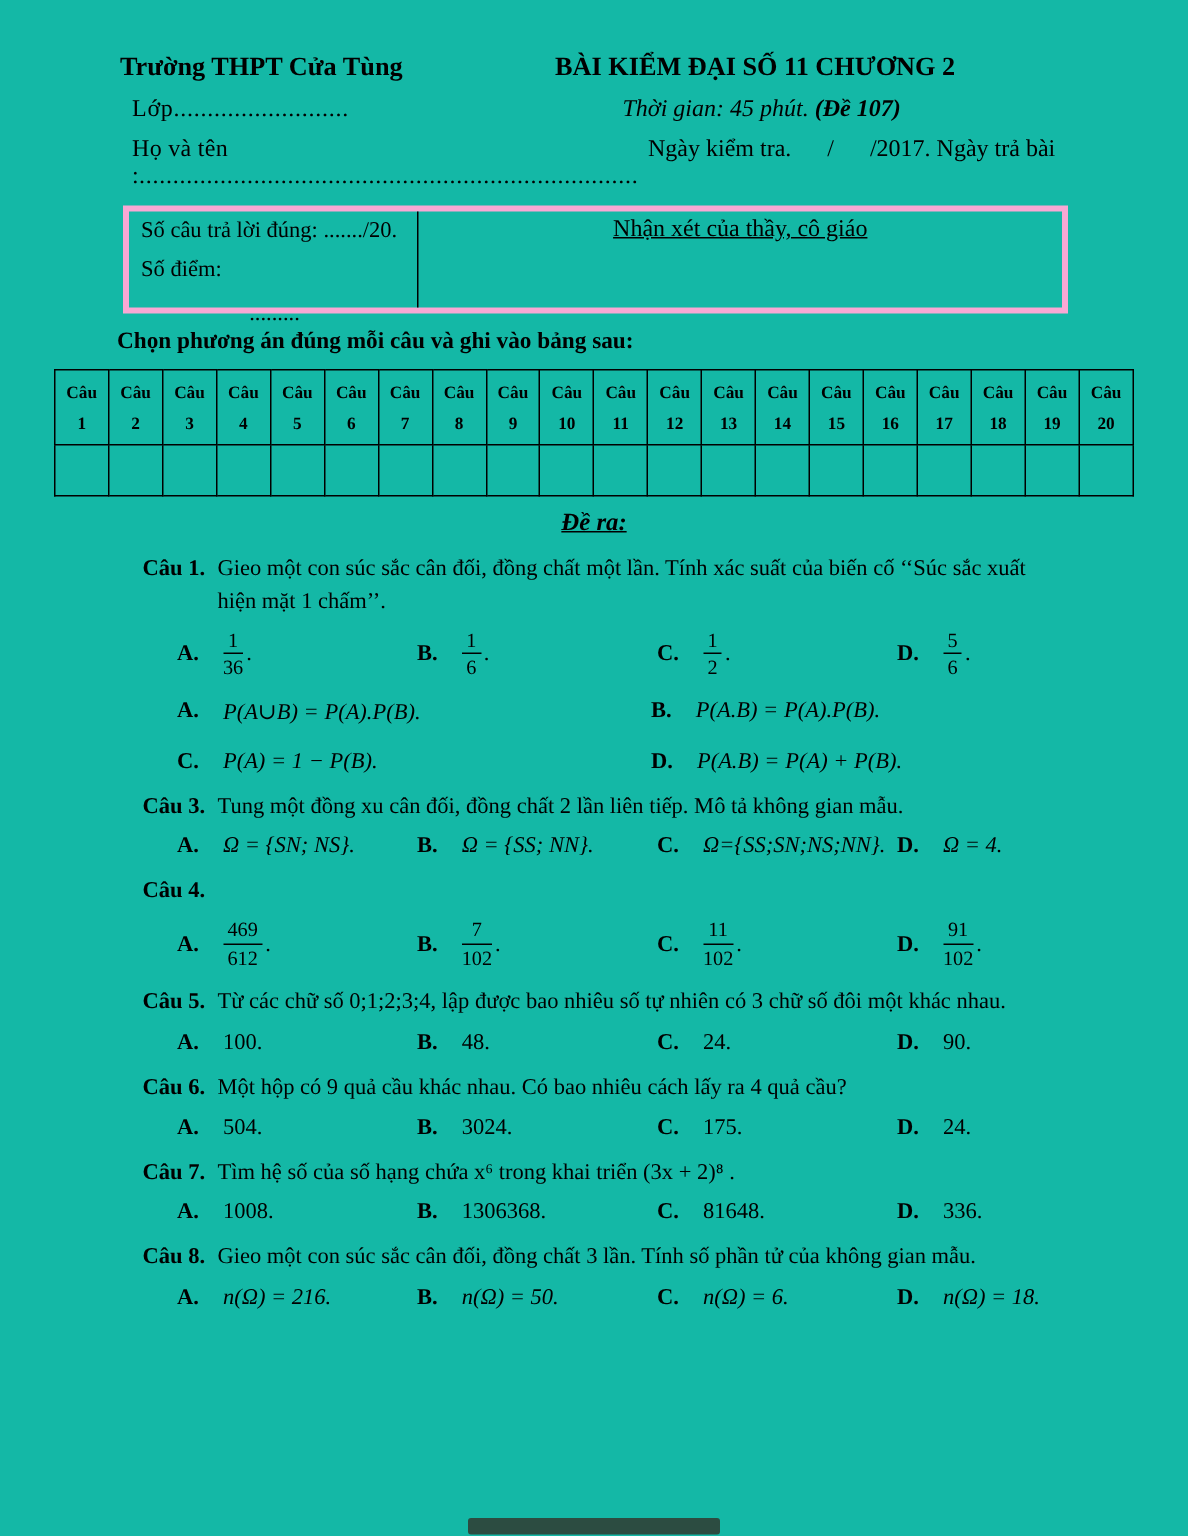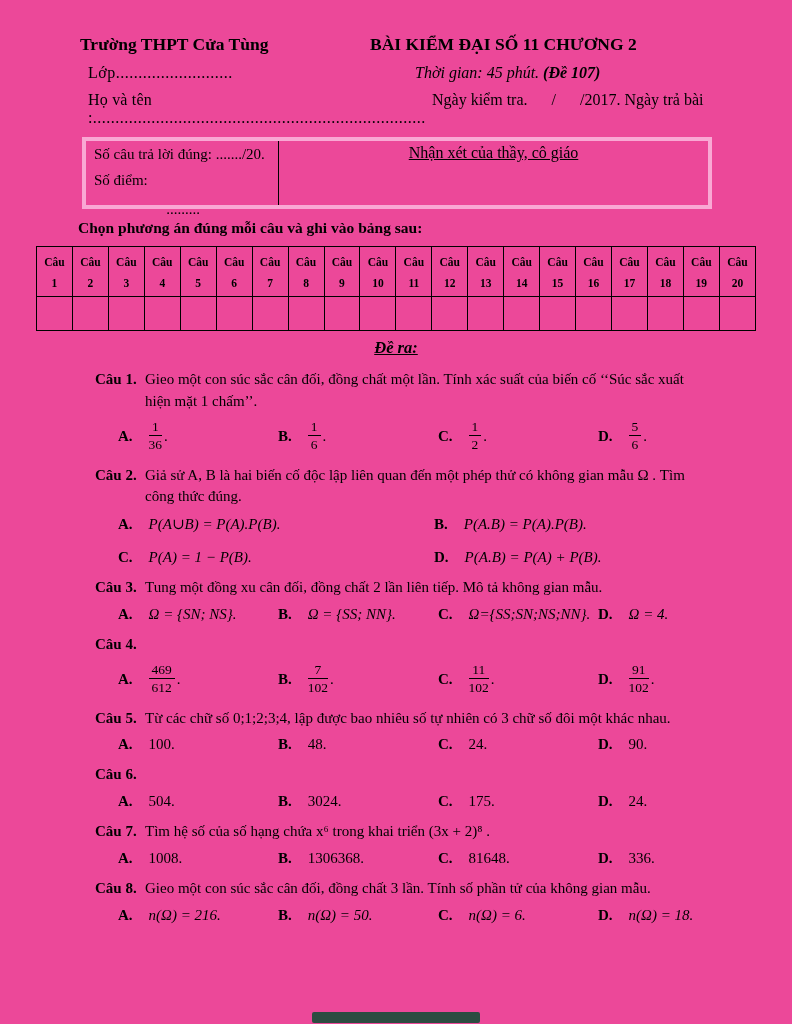--- a/index.html
+++ b/index.html
@@ -1,17 +1,17 @@
 <!DOCTYPE html>
 <html><head>
 <meta charset="utf-8">
 <style>
   html,body { margin:0; padding:0; background:#fff; }
   .page {
-    position:relative; width:792px; height:1024px; background:#ec4899;
+    position:relative; width:792px; height:1024px; background:#14b8a6;
     font-family:"Liberation Serif","DejaVu Serif",serif; color:#000;
     overflow:hidden;
   }
   .content { padding:34px 78px 0 78px; }
 
   
   .hdr-row { display:flex; align-items:baseline; }
   .hdr-row1 { font-weight:bold; font-size:17.5px; }
   .hdr-left { width:290px; flex-shrink:0; }
   .hdr-row1 .hdr-left { padding-left:2px; }
@@ -246,24 +246,20 @@
               <span class="opt-label">D.</span>
               <span class="frac">
                 <span class="fnum">5</span>
                 <span class="fden">6</span>
               </span>
               <span>.</span>
             </div>
           </div>
         </div>
         <div class="question">
-          <div class="q-head">
-            <span class="q-num">Câu 2.</span>
-            <div class="q-text">Giả sử A, B là hai biến cố độc lập liên quan đến một phép thử có không gian mẫu Ω . Tìm công thức đúng.</div>
-          </div>
           <div class="opts grid2">
             <div class="opt">
               <span class="opt-label">A.</span>
               <span class="opt-value math">P(A∪B) = P(A).P(B).</span>
             </div>
             <div class="opt">
               <span class="opt-label">B.</span>
               <span class="opt-value math">P(A.B) = P(A).P(B).</span>
             </div>
             <div class="opt">
@@ -359,20 +355,21 @@
             </div>
             <div class="opt">
               <span class="opt-label">D.</span>
               <span class="opt-value">90.</span>
             </div>
           </div>
         </div>
         <div class="question">
           <div class="q-head">
             <span class="q-num">Câu 6.</span>
+            <div class="q-text">Một hộp có 9 quả cầu khác nhau. Có bao nhiêu cách lấy ra 4 quả cầu?</div>
           </div>
           <div class="opts">
             <div class="opt">
               <span class="opt-label">A.</span>
               <span class="opt-value">504.</span>
             </div>
             <div class="opt">
               <span class="opt-label">B.</span>
               <span class="opt-value">3024.</span>
             </div>

